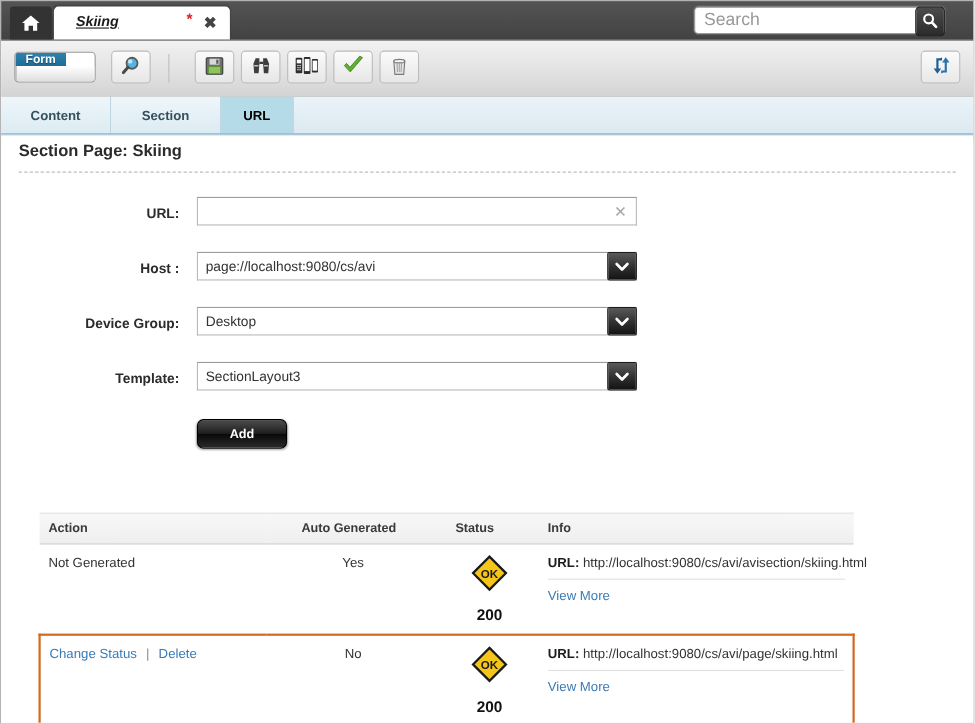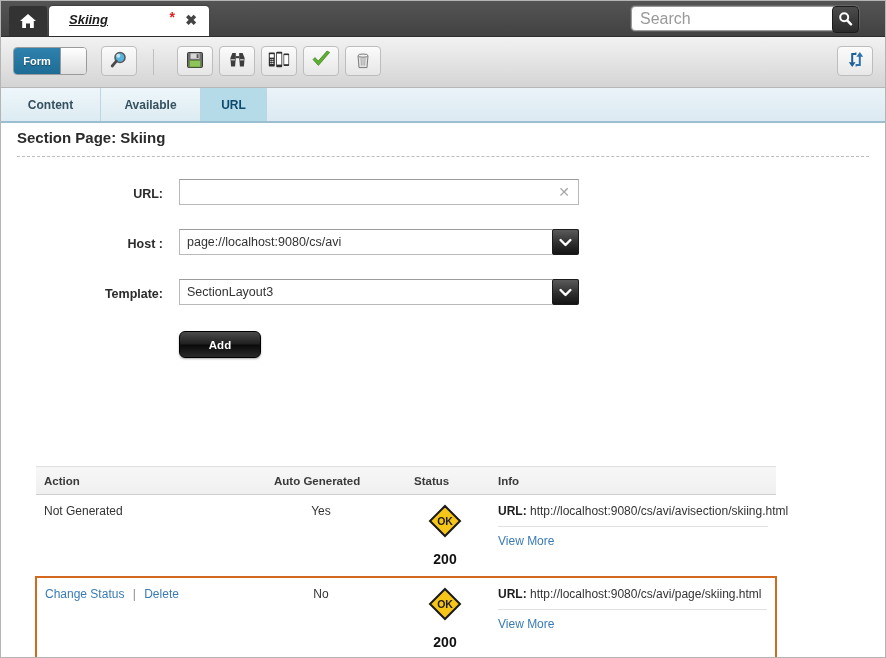--- a/index.html
+++ b/index.html
@@ -151,20 +151,21 @@
     top: 10px;
     width: 74px;
     height: 28px;
     border: 1px solid #9a9a9a;
     border-radius: 4px;
     background: #ffffff;
     overflow: hidden;
     display: flex;
     cursor: pointer;
     box-sizing: border-box;
+    flex-direction: column;
   }
   .form-toggle-on {
     width: 46px;
     background: linear-gradient(to bottom, #2f82ad, #1d6c95);
     color: #ffffff;
     font-weight: bold;
     font-size: 11px;
     display: flex;
     align-items: center;
     justify-content: center;
@@ -237,21 +238,21 @@
     font-size: 12px;
     font-weight: bold;
     color: #35505e;
     background: linear-gradient(to bottom, #eef6fa, #dcebf2);
     border-right: 1px solid #bcd6e2;
     cursor: pointer;
     box-sizing: border-box;
   }
   .tab.active {
     background: #b6dbe8;
-    color: #0c4a6e;
+    color: #000000;
   }
 
   
   .content {
     position: relative;
     padding: 0 16px;
     height: calc(658px - 35px - 50px - 34px - 2px);
     box-sizing: border-box;
     background: #ffffff;
   }
@@ -549,21 +550,21 @@
         </svg>
       </span>
     </div>
   </div>
 
   <div class="tabstrip">
     <div class="tab">
       <span>Content</span>
     </div>
     <div class="tab">
-      <span>Available</span>
+      <span>Section</span>
     </div>
     <div class="tab active" style="width:66px;">
       <span>URL</span>
     </div>
   </div>
 
   <div class="content">
 
     <div class="page-title">Section Page: Skiing</div>
     <div class="divider-dashed"></div>
@@ -583,20 +584,31 @@
         <div class="field-box">
           <span class="field-text">page://localhost:9080/cs/avi</span>
           <span class="dd-arrow">
             <svg width="13" height="9" viewBox="0 0 13 9">
               <path d="M1.6 2 L6.5 7 L11.4 2" fill="none" stroke="#ffffff" stroke-width="2.4" stroke-linecap="round" stroke-linejoin="round"></path>
             </svg>
           </span>
         </div>
       </div>
 
+      <div class="form-row">
+        <div class="form-label">Device Group:</div>
+        <div class="field-box">
+          <span class="field-text">Desktop</span>
+          <span class="dd-arrow">
+            <svg width="13" height="9" viewBox="0 0 13 9">
+              <path d="M1.6 2 L6.5 7 L11.4 2" fill="none" stroke="#ffffff" stroke-width="2.4" stroke-linecap="round" stroke-linejoin="round"></path>
+            </svg>
+          </span>
+        </div>
+      </div>
 
       <div class="form-row">
         <div class="form-label">Template:</div>
         <div class="field-box">
           <span class="field-text">SectionLayout3</span>
           <span class="dd-arrow">
             <svg width="13" height="9" viewBox="0 0 13 9">
               <path d="M1.6 2 L6.5 7 L11.4 2" fill="none" stroke="#ffffff" stroke-width="2.4" stroke-linecap="round" stroke-linejoin="round"></path>
             </svg>
           </span>

